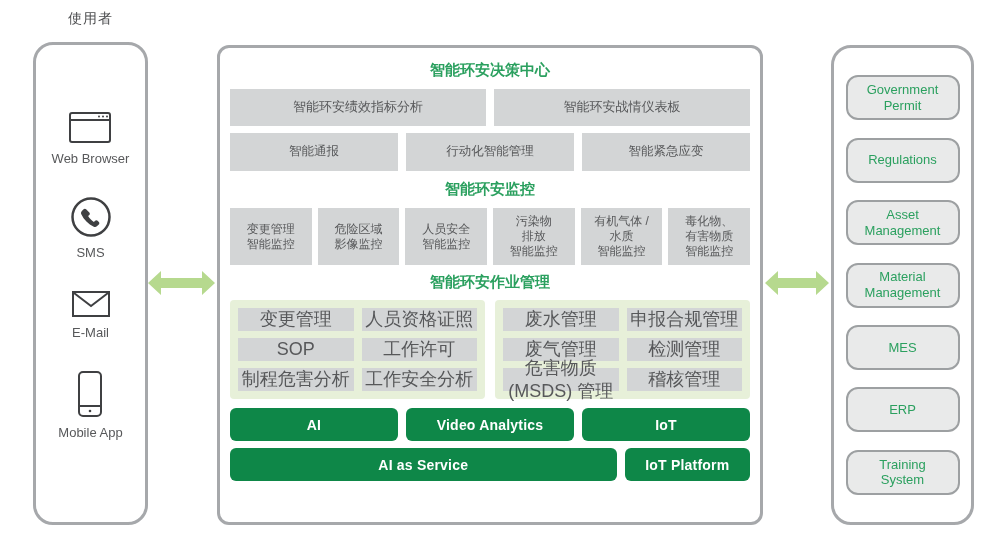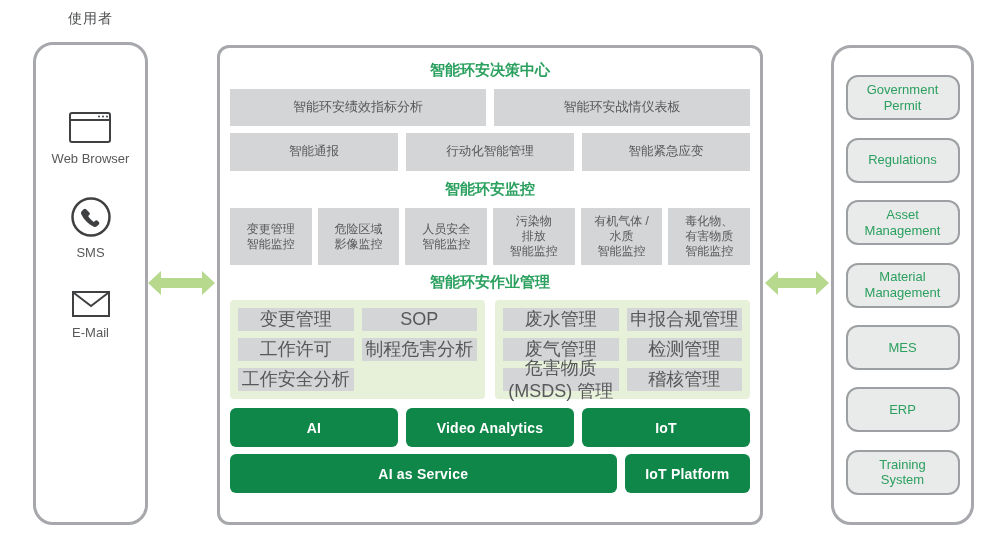--- a/index.html
+++ b/index.html
@@ -47,21 +47,21 @@
   .row3 .gbox{flex:1;height:57px;font-size:12px;padding:2px;}
 
   .ops{display:flex;gap:10px;margin-bottom:9px;}
   .ops-group{flex:1;background:var(--green-panel);border-radius:4px;padding:8px;
     display:grid;grid-template-columns:1fr 1fr;gap:7px 8px;}
   .ops-group .gbox{height:23px;font-size:18px;}
 
   .tech-row{display:flex;gap:8px;margin-bottom:7px;}
   .tbox{background:var(--green-dark);border-radius:6px;color:#ffffff;
     font-weight:bold;font-size:14px;display:flex;align-items:center;justify-content:center;
-    height:39px;letter-spacing:.2px;}
+    height:33px;letter-spacing:.2px;}
   .tbox.f1{flex:1;}
   .tbox.f3{flex:3.08;}
 
   .panel-right{left:831px;top:45px;width:143px;height:480px;border-radius:20px;
     display:flex;flex-direction:column;align-items:center;justify-content:space-evenly;
     padding:10px 0;}
   .rp-box{width:114px;min-height:45px;background:#e9eaea;border:2px solid #9da0a2;
     border-radius:12px;display:flex;align-items:center;justify-content:center;
     text-align:center;font-size:13px;line-height:1.2;color:var(--green-title);
     white-space:pre-line;padding:4px 2px;}
@@ -99,20 +99,30 @@
     </div>
     <div class="lp-item">
       <span>
         <svg width="40" height="28" viewBox="0 0 40 28">
           <rect x="2" y="2" width="36" height="24" class="icon-stroke"></rect>
           <polyline points="3,3 20,16 37,3" class="icon-stroke"></polyline>
         </svg>
       </span>
       <span class="lp-label">E-Mail</span>
     </div>
+    <div class="lp-item">
+      <span>
+        <svg width="28" height="48" viewBox="0 0 28 48">
+          <rect x="3" y="2" width="22" height="44" rx="4" class="icon-stroke"></rect>
+          <line x1="3" y1="36" x2="25" y2="36" class="icon-stroke"></line>
+          <circle cx="14" cy="41" r="1.3" fill="#3f4042"></circle>
+        </svg>
+      </span>
+      <span class="lp-label">Mobile App</span>
+    </div>
   </div>
 
   <svg class="arrow arrow-left" width="67" height="28" viewBox="0 0 67 28">
     <polygon points="0,14 13,2 13,9 54,9 54,2 67,14 54,26 54,19 13,19 13,26" fill="#b6d98e"></polygon>
   </svg>
   <svg class="arrow arrow-right" width="64" height="28" viewBox="0 0 64 28">
     <polygon points="0,14 13,2 13,9 51,9 51,2 64,14 51,26 51,19 13,19 13,26" fill="#b6d98e"></polygon>
   </svg>
 
   <div class="panel panel-center">
@@ -144,20 +154,21 @@
 智能监控</div>
       <div class="gbox">毒化物、
 有害物质
 智能监控</div>
     </div>
 
     <div class="sec-title t3">智能环安作业管理</div>
     <div class="ops">
       <div class="ops-group">
         <div class="gbox">变更管理</div>
+        <div class="gbox">人员资格证照</div>
         <div class="gbox">SOP</div>
         <div class="gbox">工作许可</div>
         <div class="gbox">制程危害分析</div>
         <div class="gbox">工作安全分析</div>
       </div>
       <div class="ops-group">
         <div class="gbox">废水管理</div>
         <div class="gbox">申报合规管理</div>
         <div class="gbox">废气管理</div>
         <div class="gbox">检测管理</div>

